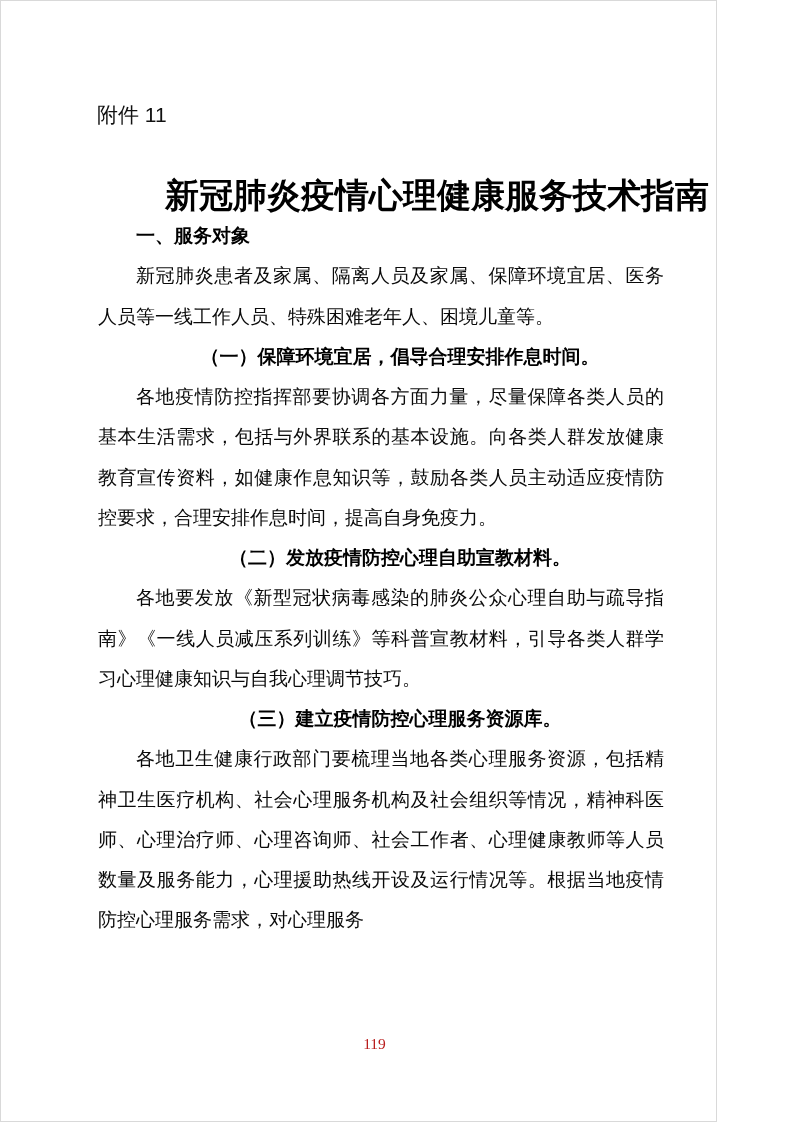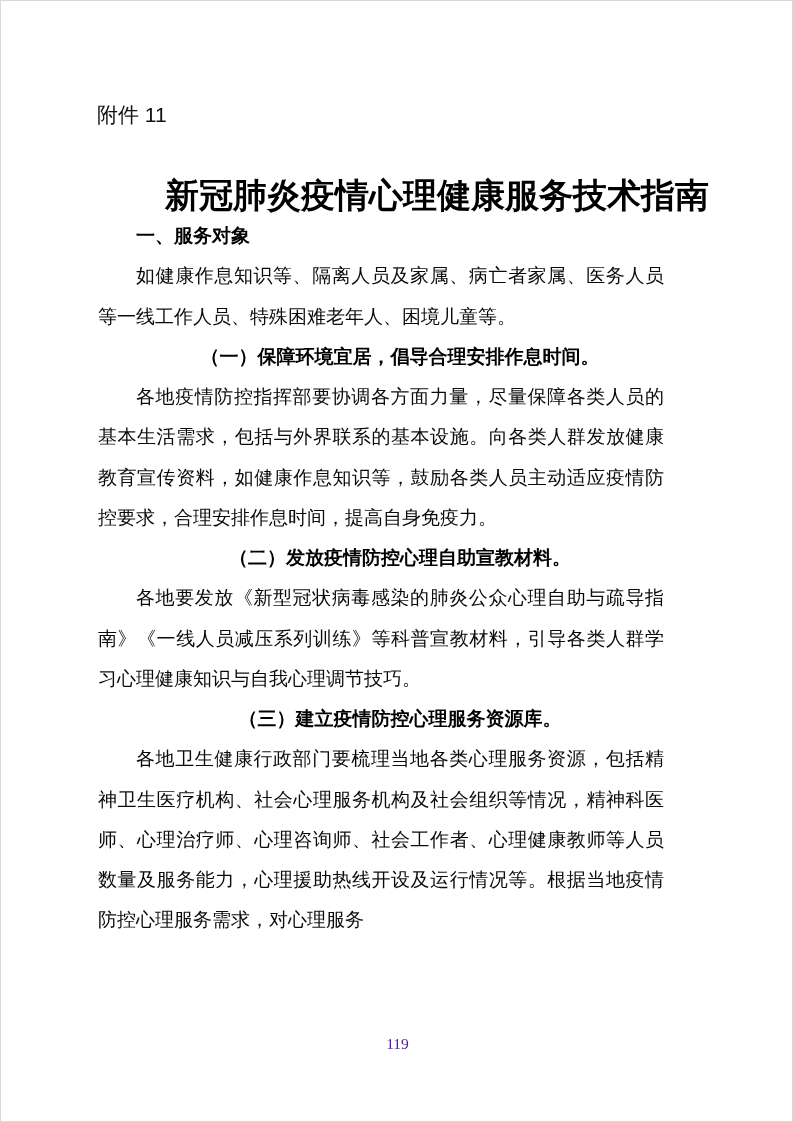--- a/index.html
+++ b/index.html
@@ -2,21 +2,21 @@
 <html><head>
 <meta charset="utf-8">
 <style>
   html, body {
     margin: 0;
     padding: 0;
     background: #ffffff;
   }
   .page {
     position: relative;
-    width: 793px;
+    width: 717px;
     height: 1122px;
     background: #ffffff;
     box-sizing: border-box;
     border: 1px solid #d9d9d9;
     color: #000000;
     overflow: hidden;
     font-family: "Liberation Serif", serif;
   }
   .attachment-label {
     position: absolute;
@@ -75,44 +75,44 @@
     text-indent: 2em;
     text-align: center;
     color: #000000;
   }
   .body-paragraph {
     text-indent: 2em;
     font-weight: normal;
   }
   .page-number {
     position: absolute;
-    left: 1px;
+    left: 16px;
     top: 1033px;
     width: 100%;
     text-align: center;
     font-family: "Liberation Serif", serif;
     font-size: 15.5px;
     line-height: 20px;
-    color: #4c1d95;
+    color: #b91c1c;
   }
 </style>
 </head>
 <body>
 
 <div class="page">
 
   <div class="attachment-label">附件 11</div>
 
   <h1 class="doc-title">新冠肺炎疫情心理健康服务技术指南</h1>
 
   <div class="doc-body">
 
     <h2 class="section-heading">一、服务对象</h2>
 
-    <p class="body-paragraph">如健康作息知识等、隔离人员及家属、病亡者家属、医务人员等一线工作人员、特殊困难老年人、困境儿童等。</p>
+    <p class="body-paragraph">新冠肺炎患者及家属、隔离人员及家属、保障环境宜居、医务人员等一线工作人员、特殊困难老年人、困境儿童等。</p>
 
 
     <h3 class="subsection-heading">（一）保障环境宜居，倡导合理安排作息时间。</h3>
 
     <p class="body-paragraph">各地疫情防控指挥部要协调各方面力量，尽量保障各类人员的基本生活需求，包括与外界联系的基本设施。向各类人群发放健康教育宣传资料，如健康作息知识等，鼓励各类人员主动适应疫情防控要求，合理安排作息时间，提高自身免疫力。</p>
 
     <h3 class="subsection-heading">（二）发放疫情防控心理自助宣教材料。</h3>
 
     <p class="body-paragraph">各地要发放《新型冠状病毒感染的肺炎公众心理自助与疏导指南》《一线人员减压系列训练》等科普宣教材料，引导各类人群学习心理健康知识与自我心理调节技巧。</p>
 

